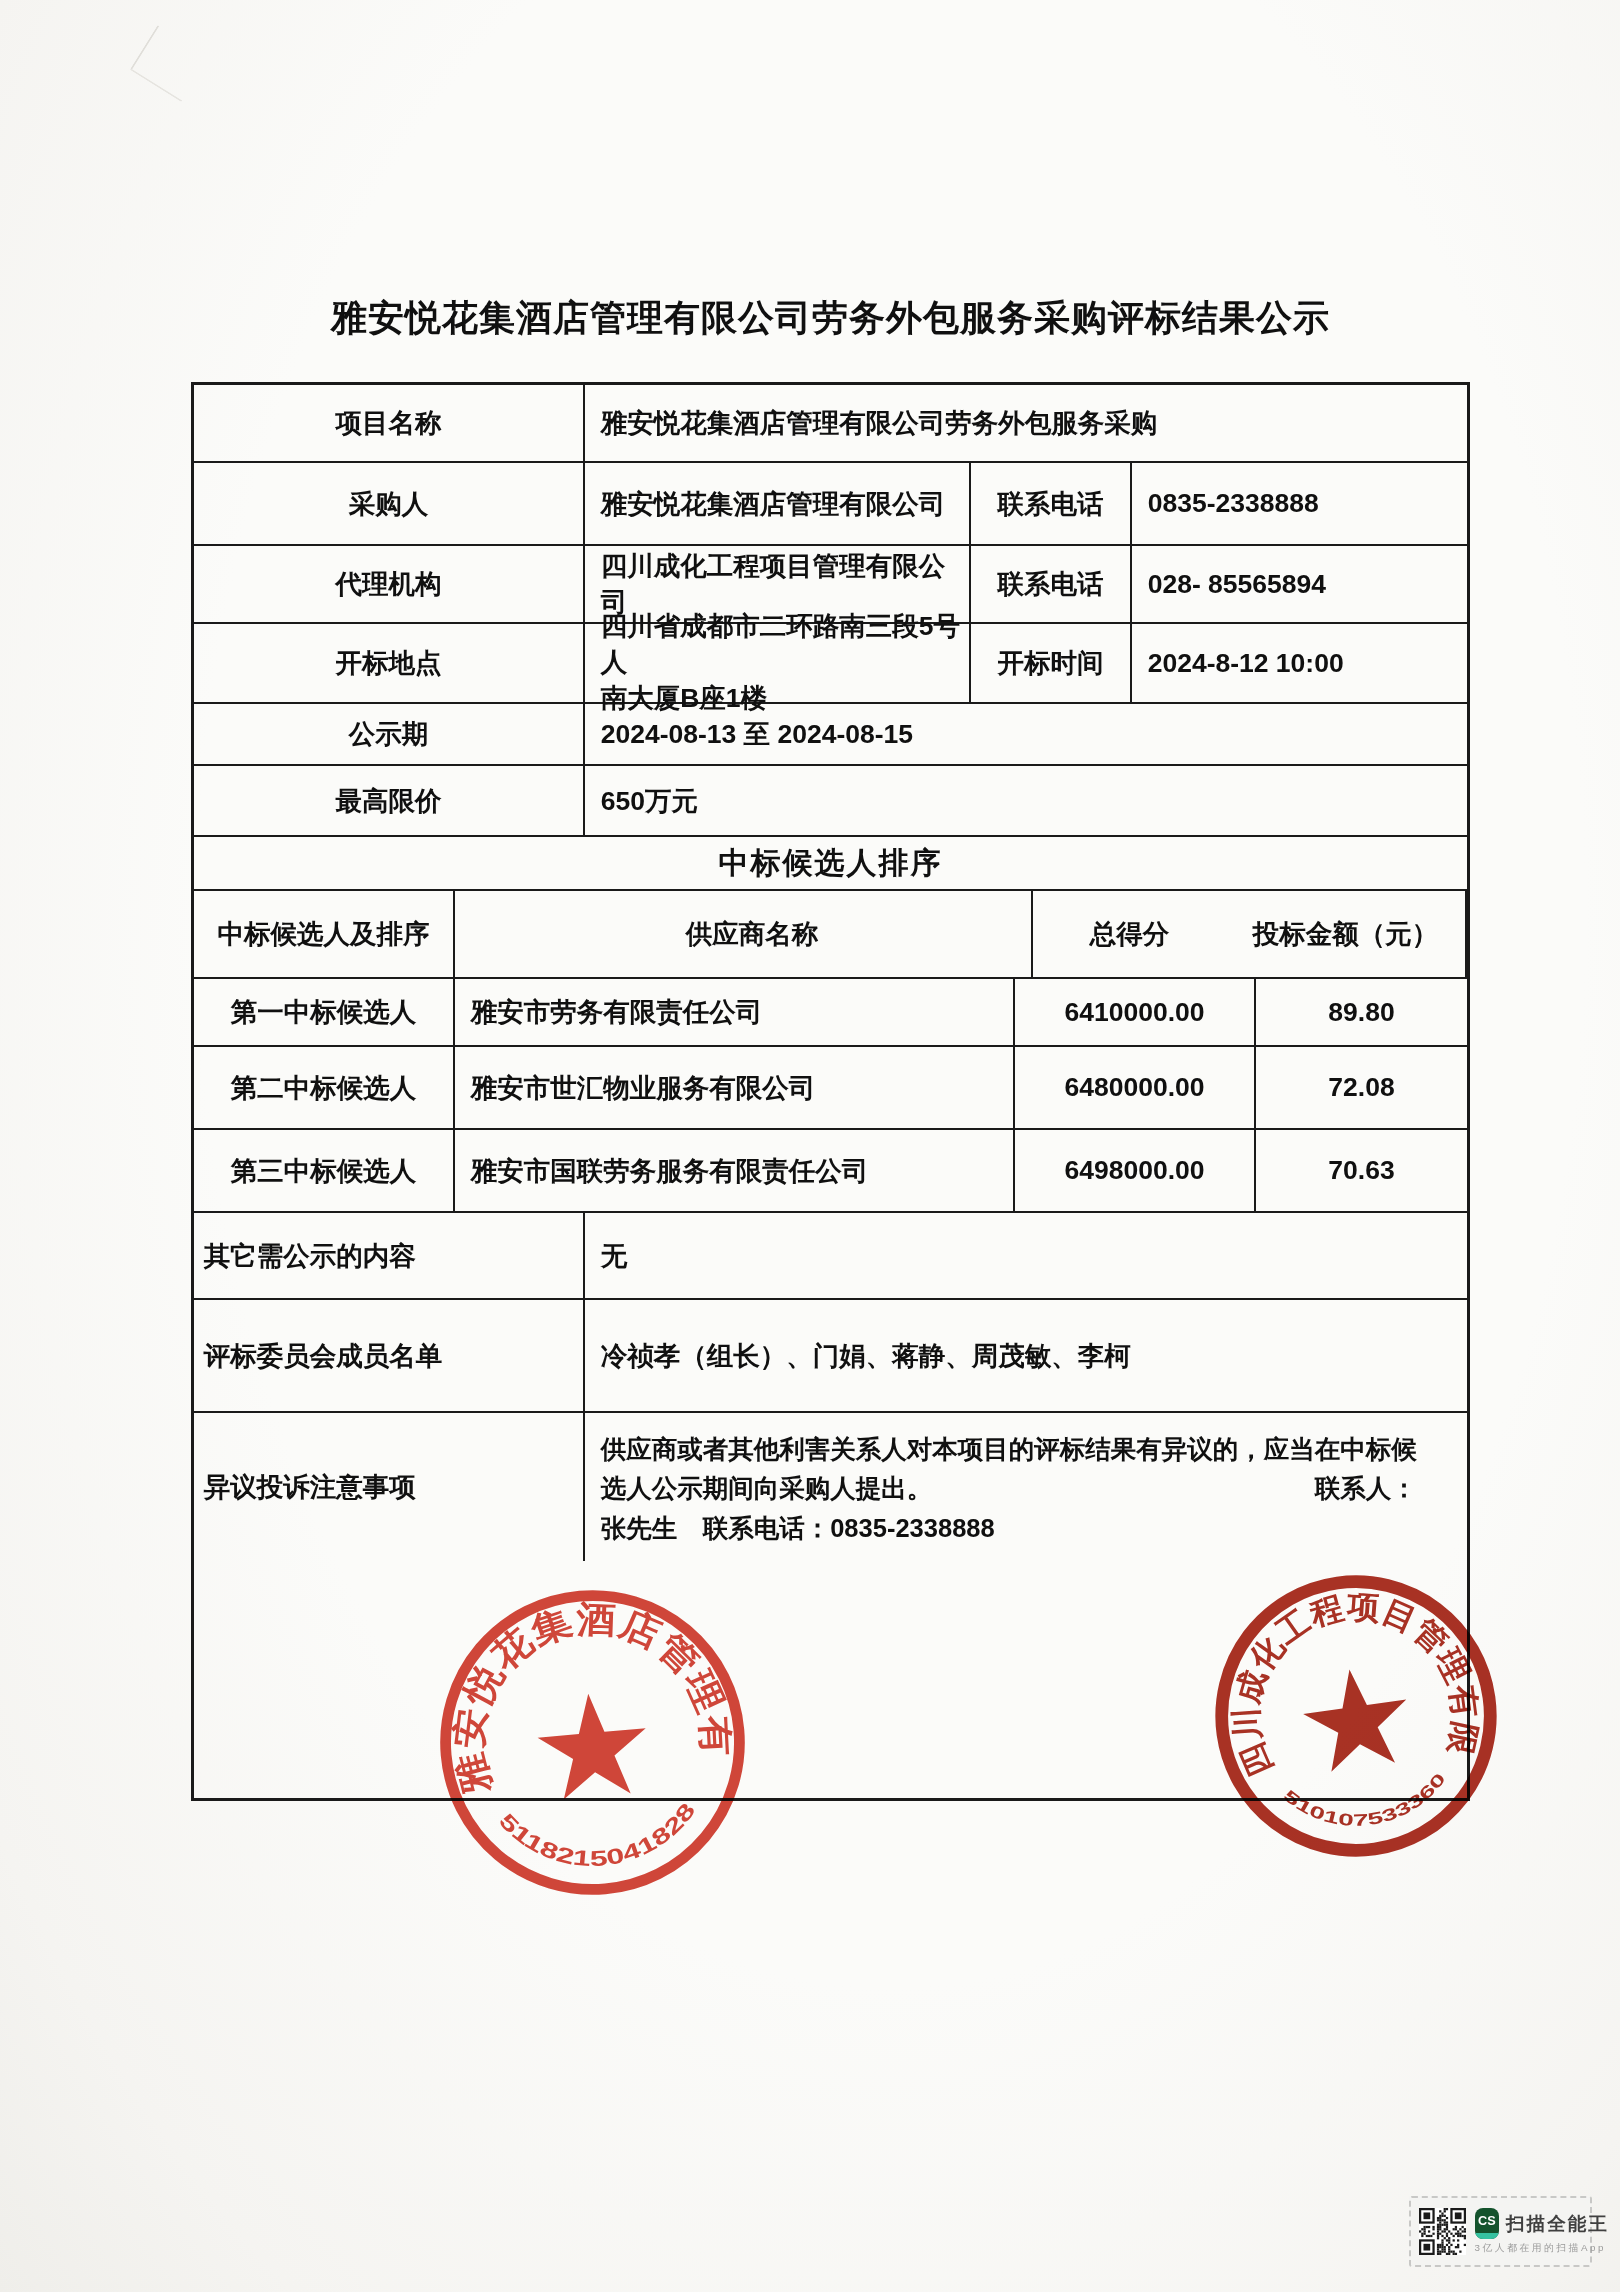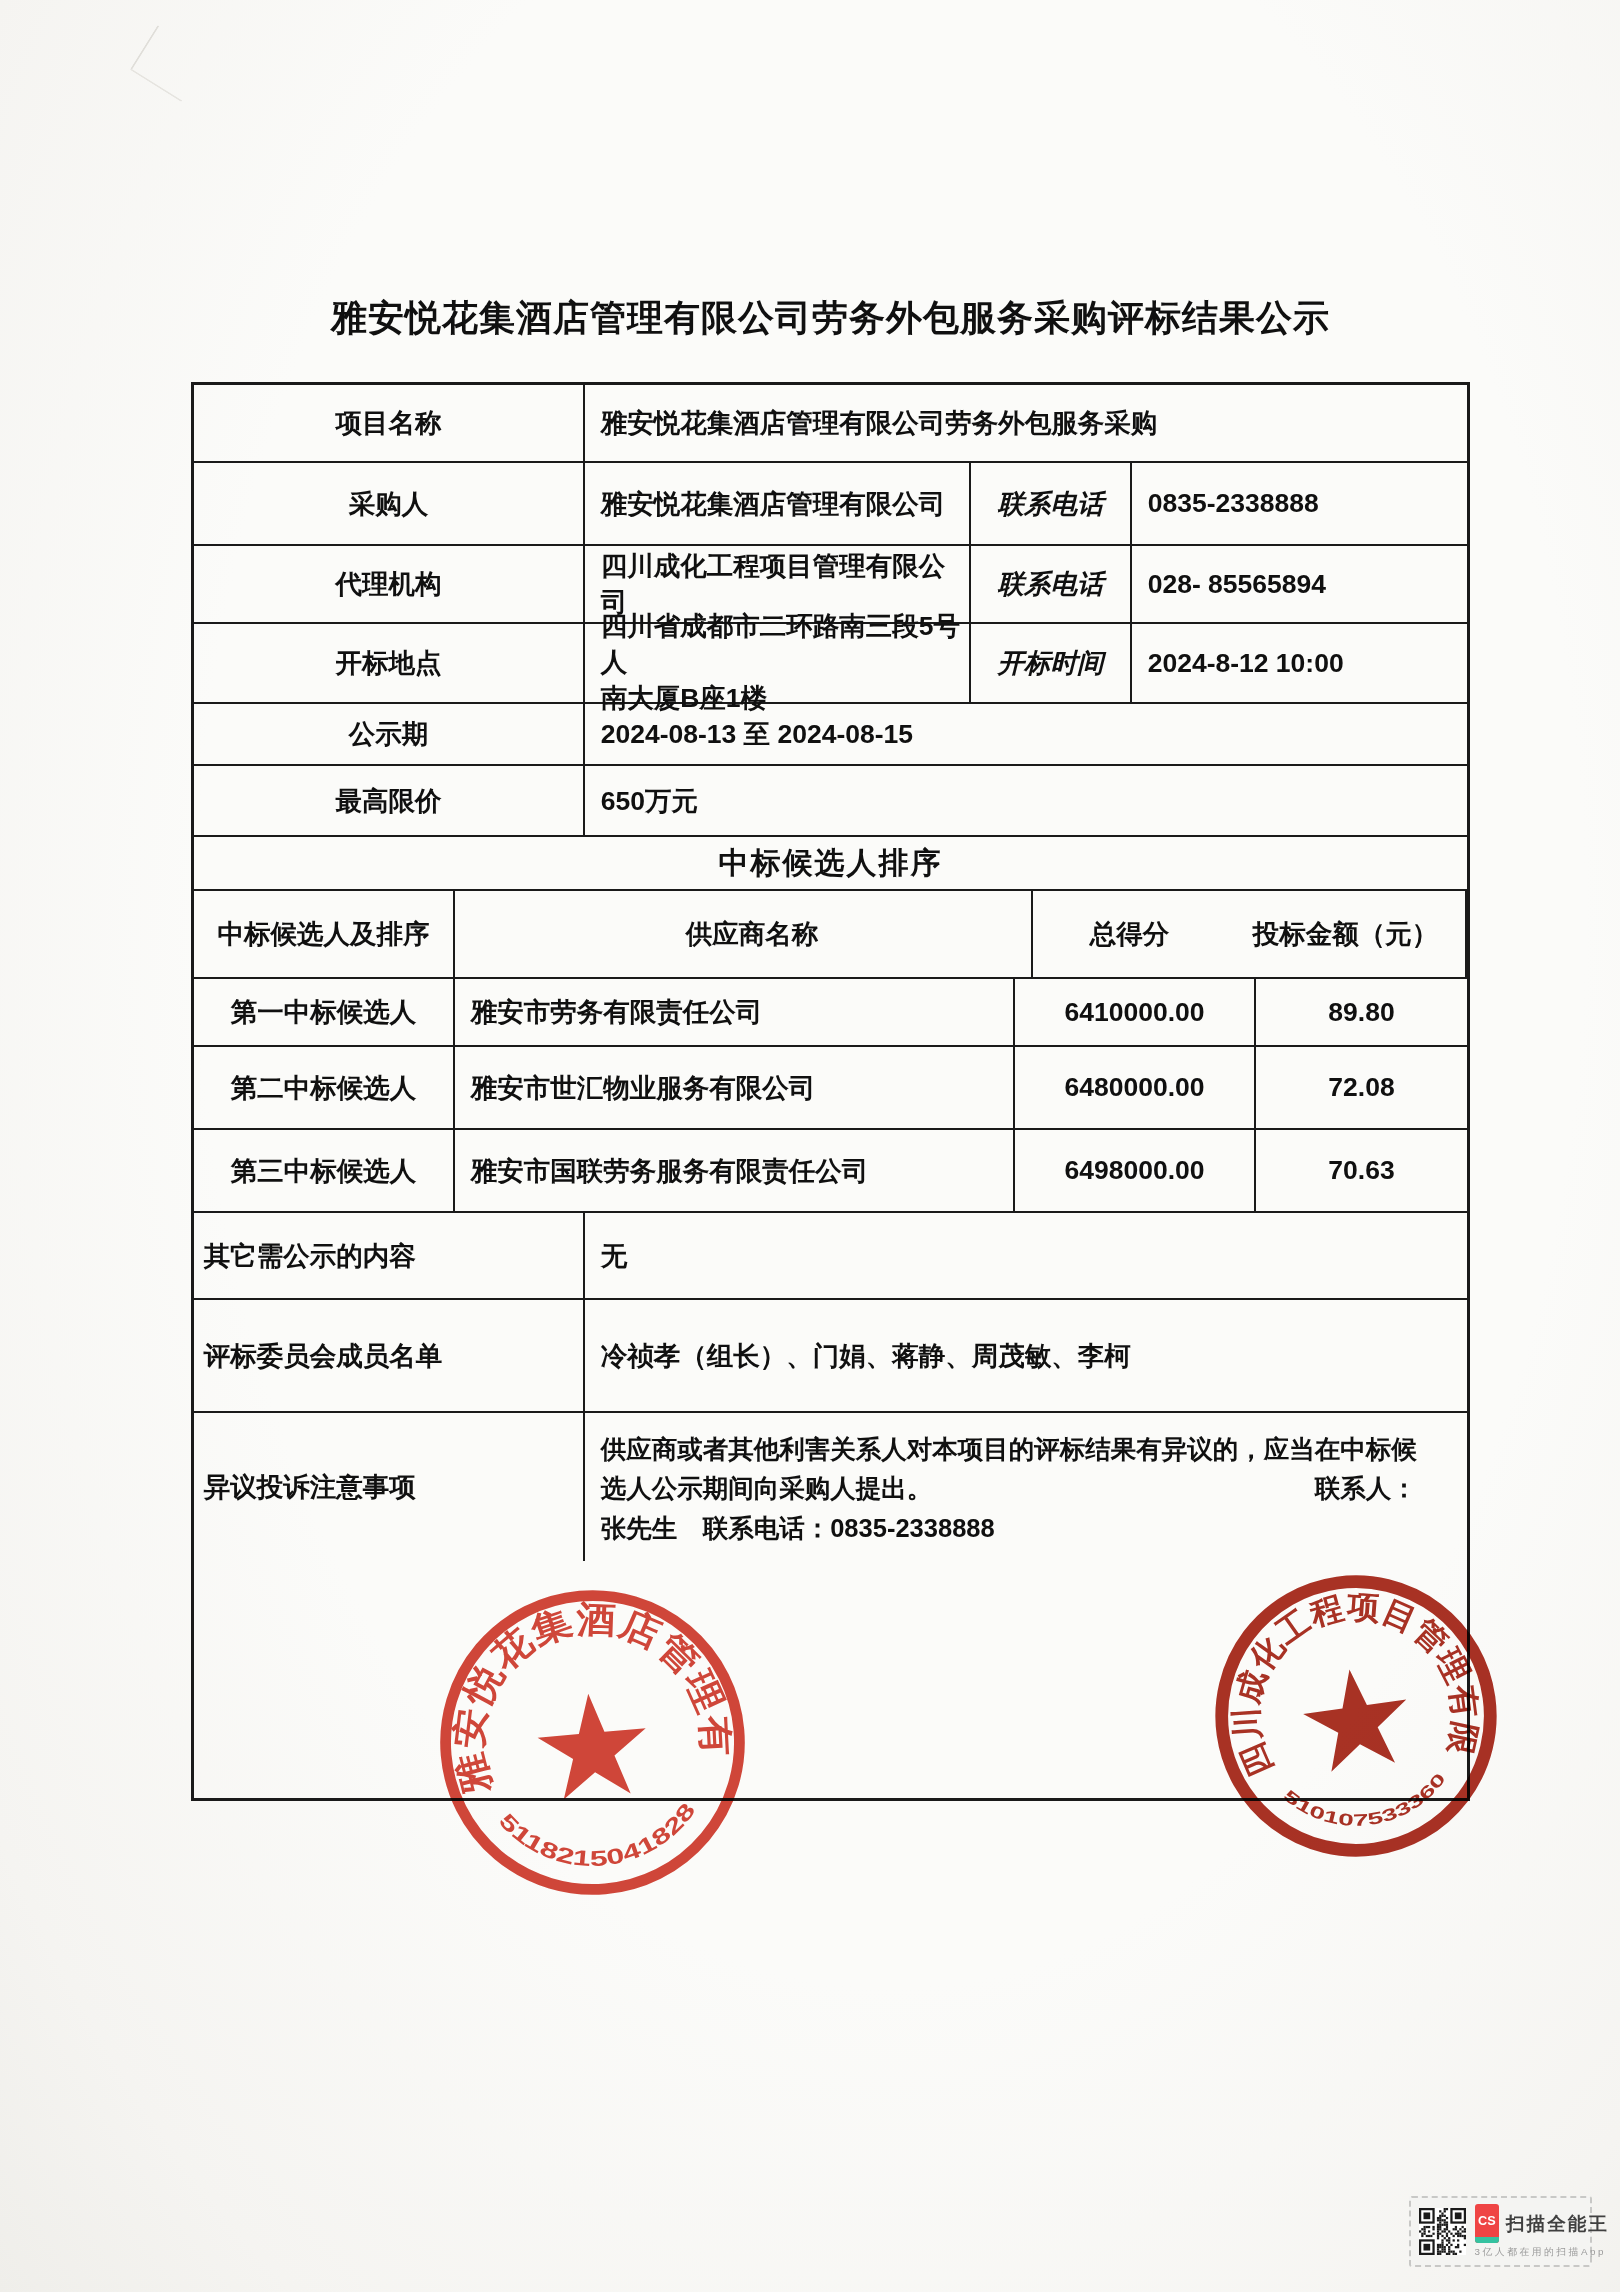--- a/index.html
+++ b/index.html
@@ -33,21 +33,21 @@
   .trow{display:flex;box-sizing:border-box;border-bottom:2.9px solid #1a1a1a;}
   .trow:last-child{border-bottom:none;}
   .cell{
     box-sizing:border-box;border-right:2.9px solid #1a1a1a;
     display:flex;align-items:center;font-size:26.5px;
   }
   .cell.last{border-right:none;flex:1;}
   .cell.center{justify-content:center;text-align:center;}
   .cell.left{justify-content:flex-start;padding-left:15.7px;padding-right:7.8px;}
   .c-label{flex:0 0 391px;}
-  .c-tel-label{flex:0 0 161px;font-style:italic;}
+  .c-tel-label{flex:0 0 161px;}
   .c-rank{flex:0 0 261px;}
   .c-supplier{flex:0 0 560px;}
   .c-amount{flex:0 0 241px;}
   .section-head{
     height:100%;width:100%;display:flex;align-items:center;justify-content:center;
     font-size:30px;letter-spacing:2px;
   }
   .pre{white-space:pre-line;line-height:1.35;}
   .obj-value{
     display:block;padding:13.7px 17.6px 9.8px 15.7px;font-size:25.5px;line-height:1.55;
@@ -68,21 +68,21 @@
   
   .scan-badge{
     position:absolute;left:1409px;top:2196px;width:183px;height:71px;
     border:2px dashed #c8c8c6;background:#f4f4f2;border-radius:2.9px;
     box-sizing:border-box;display:flex;align-items:center;padding:5.9px 7.8px;gap:8.8px;
   }
   .qr{width:47px;height:47px;flex:0 0 47px;background:#fff;}
   .badge-right{display:flex;flex-direction:column;justify-content:center;gap:2.9px;}
   .badge-top{display:flex;align-items:center;gap:6.9px;}
   .cs-logo{
-    width:24.5px;height:39px;border-radius:3px;background:#ef4444;position:relative;
+    width:24.5px;height:31px;border-radius:8px;background:#14532d;position:relative;
     display:flex;align-items:center;justify-content:center;overflow:hidden;flex:0 0 24.5px;
   }
   .cs-logo span{color:#fff;font-size:12.7px;font-weight:bold;margin-top:-4.9px;letter-spacing:0;}
   .cs-logo:after{
     content:"";position:absolute;left:0;right:0;bottom:0;height:5.9px;background:#35c2a0;
   }
   .badge-title{font-size:18.6px;font-weight:bold;color:#404040;letter-spacing:2px;white-space:nowrap;}
   .badge-sub{font-size:9.8px;color:#9b9b9b;letter-spacing:2.5px;white-space:nowrap;}
 </style>
 </head>

